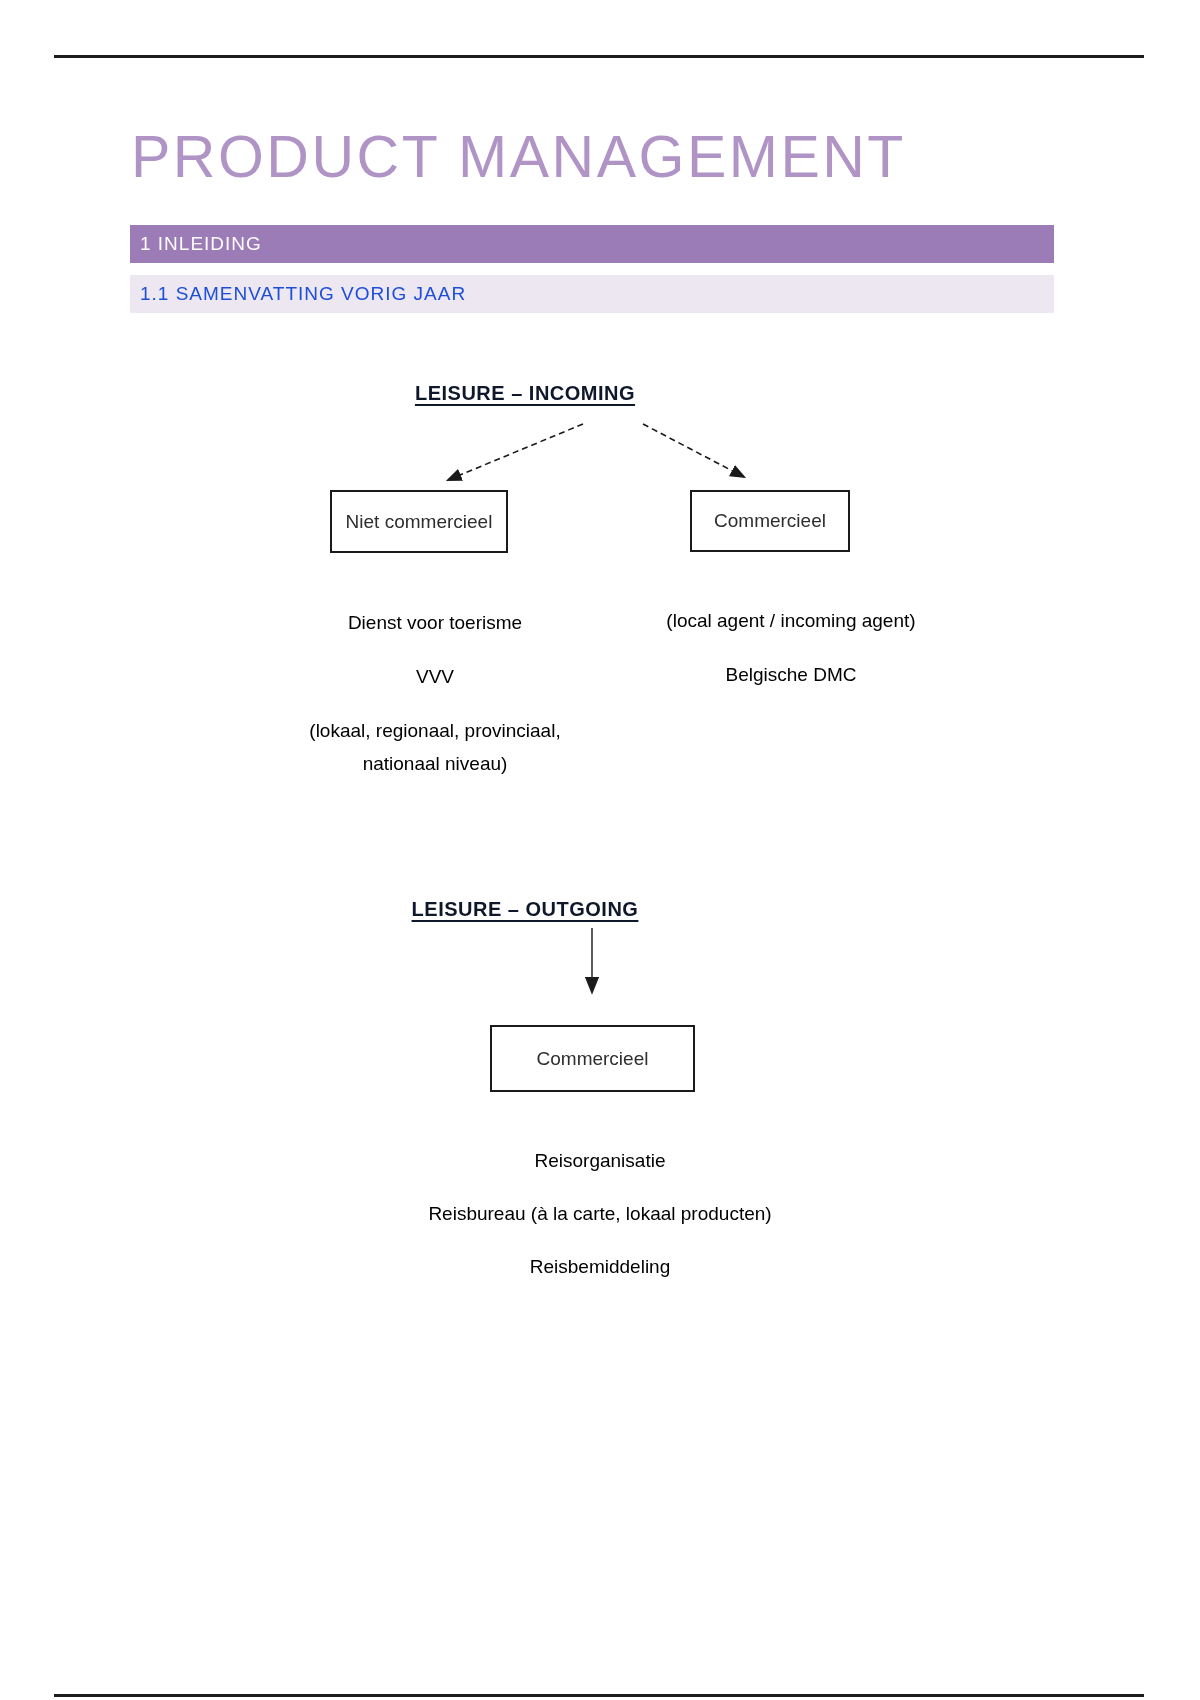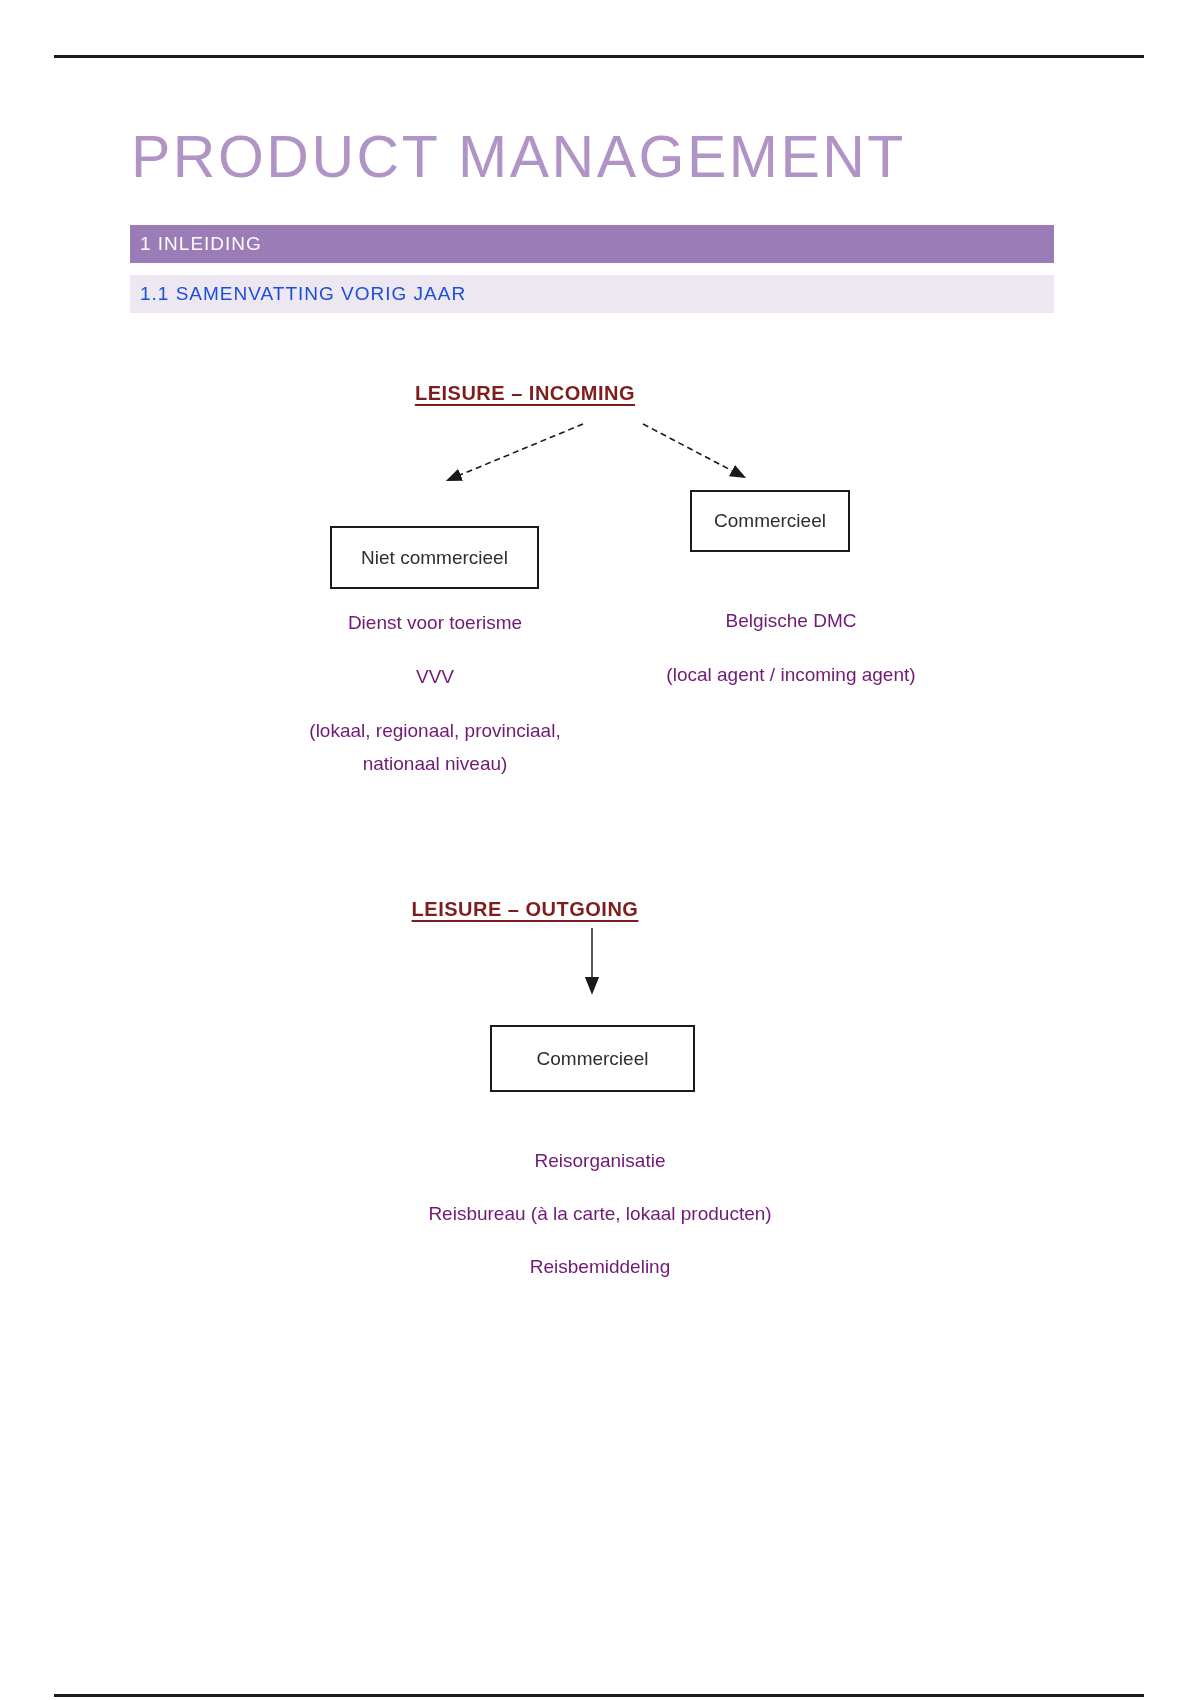--- a/index.html
+++ b/index.html
@@ -63,45 +63,45 @@
     position: absolute;
     left: 0;
     width: 1050px;
     text-align: center;
     font-size: 20px;
     font-weight: bold;
     letter-spacing: 0.5px;
     text-decoration: underline;
     text-decoration-thickness: 2px;
     text-underline-offset: 4px;
-    color: #7f1d1d;
+    color: #0f172a;
   }
   .diag-title-incoming { top: 382px; }
   .diag-title-outgoing { top: 898px; }
 
   .node-box {
     position: absolute;
     box-sizing: border-box;
     border: 2.5px solid #1a1a1a;
     background: #ffffff;
     display: flex;
     align-items: center;
     justify-content: center;
     font-size: 19px;
     color: #2e2e2e;
   }
-  .box-niet   { left: 330px; top: 490px; width: 209px; height: 63px; margin-top: 36px; }
+  .box-niet   { left: 330px; top: 490px; width: 178px; height: 63px; }
   .box-com-in { left: 690px; top: 490px; width: 160px; height: 62px; }
   .box-com-out{ left: 490px; top: 1025px; width: 205px; height: 67px; }
 
   .textcol {
     position: absolute;
     text-align: center;
     font-size: 19px;
-    color: #701a75;
+    color: #000000;
   }
   .textcol p { margin: 0 0 21px 0; line-height: 33px; }
   .col-left   { left: 285px; top: 606px; width: 300px; }
   .col-right  { left: 631px; top: 604px; width: 320px; }
   .col-bottom { left: 380px; top: 1144px; width: 440px; }
   .col-bottom p { margin-bottom: 20px; }
 
   .arrow-layer {
     position: absolute;
     left: 0; top: 0;
@@ -147,22 +147,22 @@
     <span>Commercieel</span>
   </div>
 
   <div class="textcol col-left">
     <p>Dienst voor toerisme</p>
     <p>VVV</p>
     <p>(lokaal, regionaal, provinciaal, nationaal niveau)</p>
   </div>
 
   <div class="textcol col-right">
+    <p>(local agent / incoming agent)</p>
     <p>Belgische DMC</p>
-    <p>(local agent / incoming agent)</p>
   </div>
 
   <div class="diag-title diag-title-outgoing">LEISURE – OUTGOING</div>
 
   <div class="node-box box-com-out">
     <span>Commercieel</span>
   </div>
 
   <div class="textcol col-bottom">
     <p>Reisorganisatie</p>

